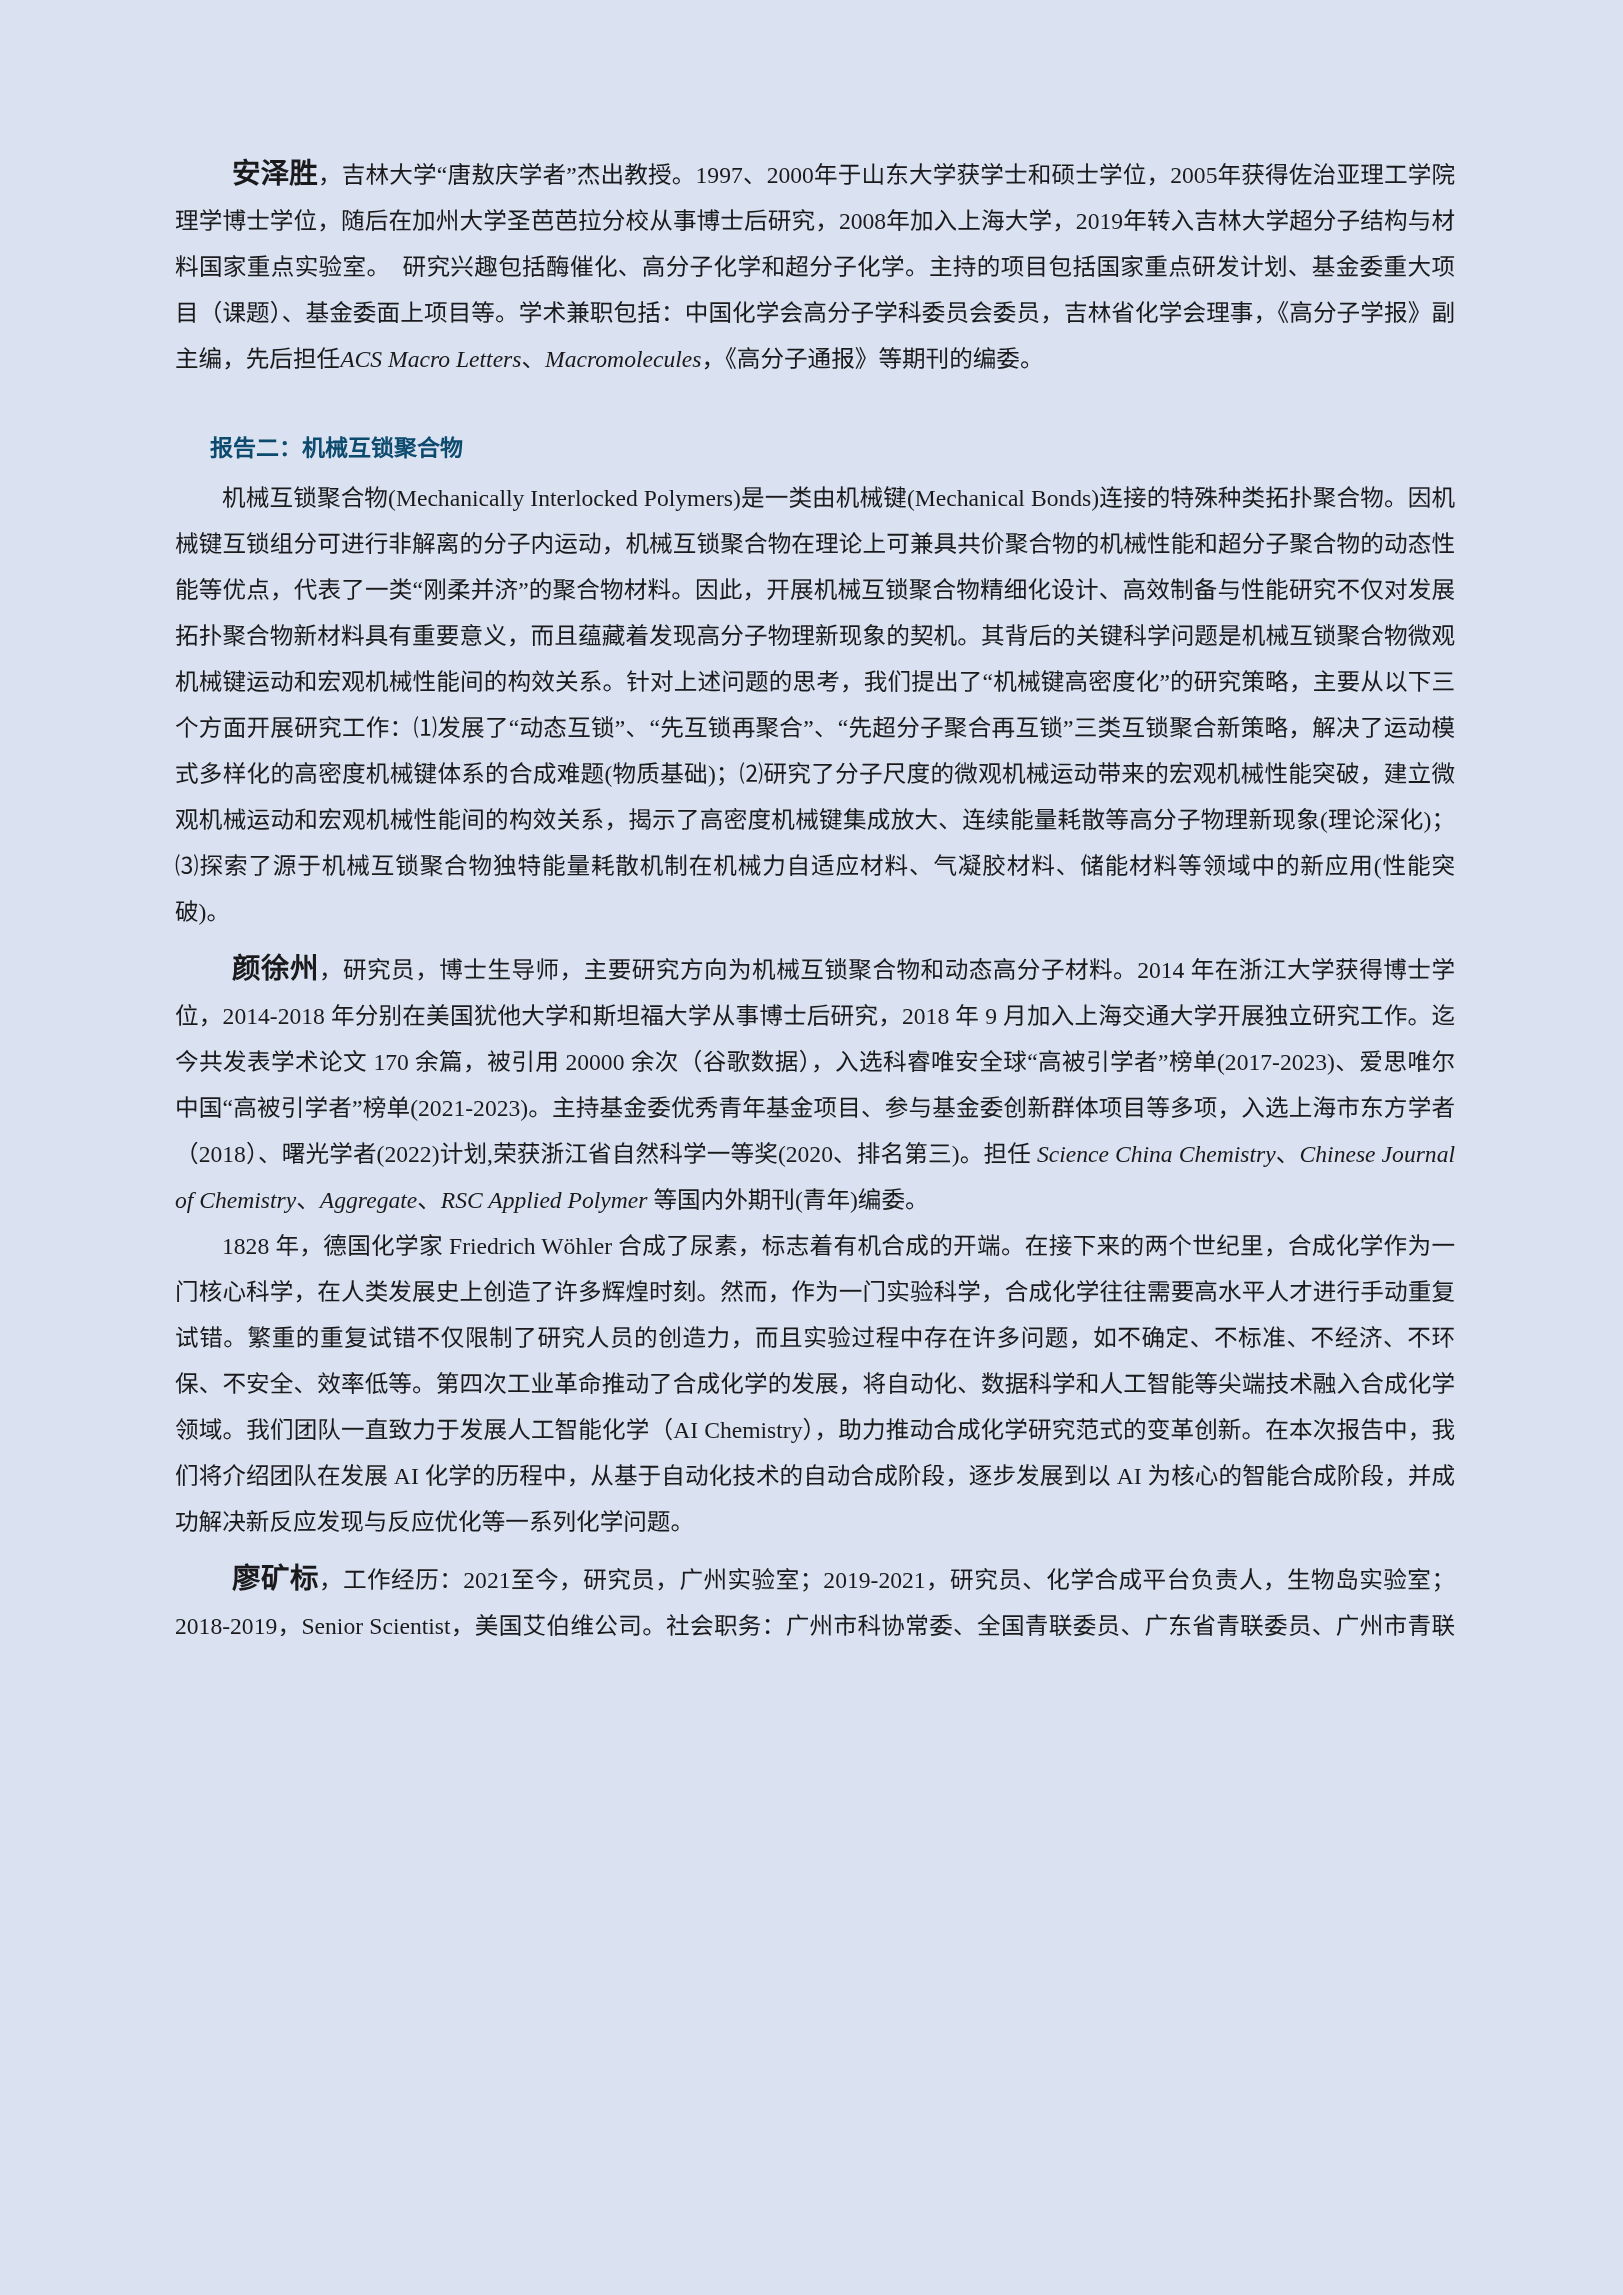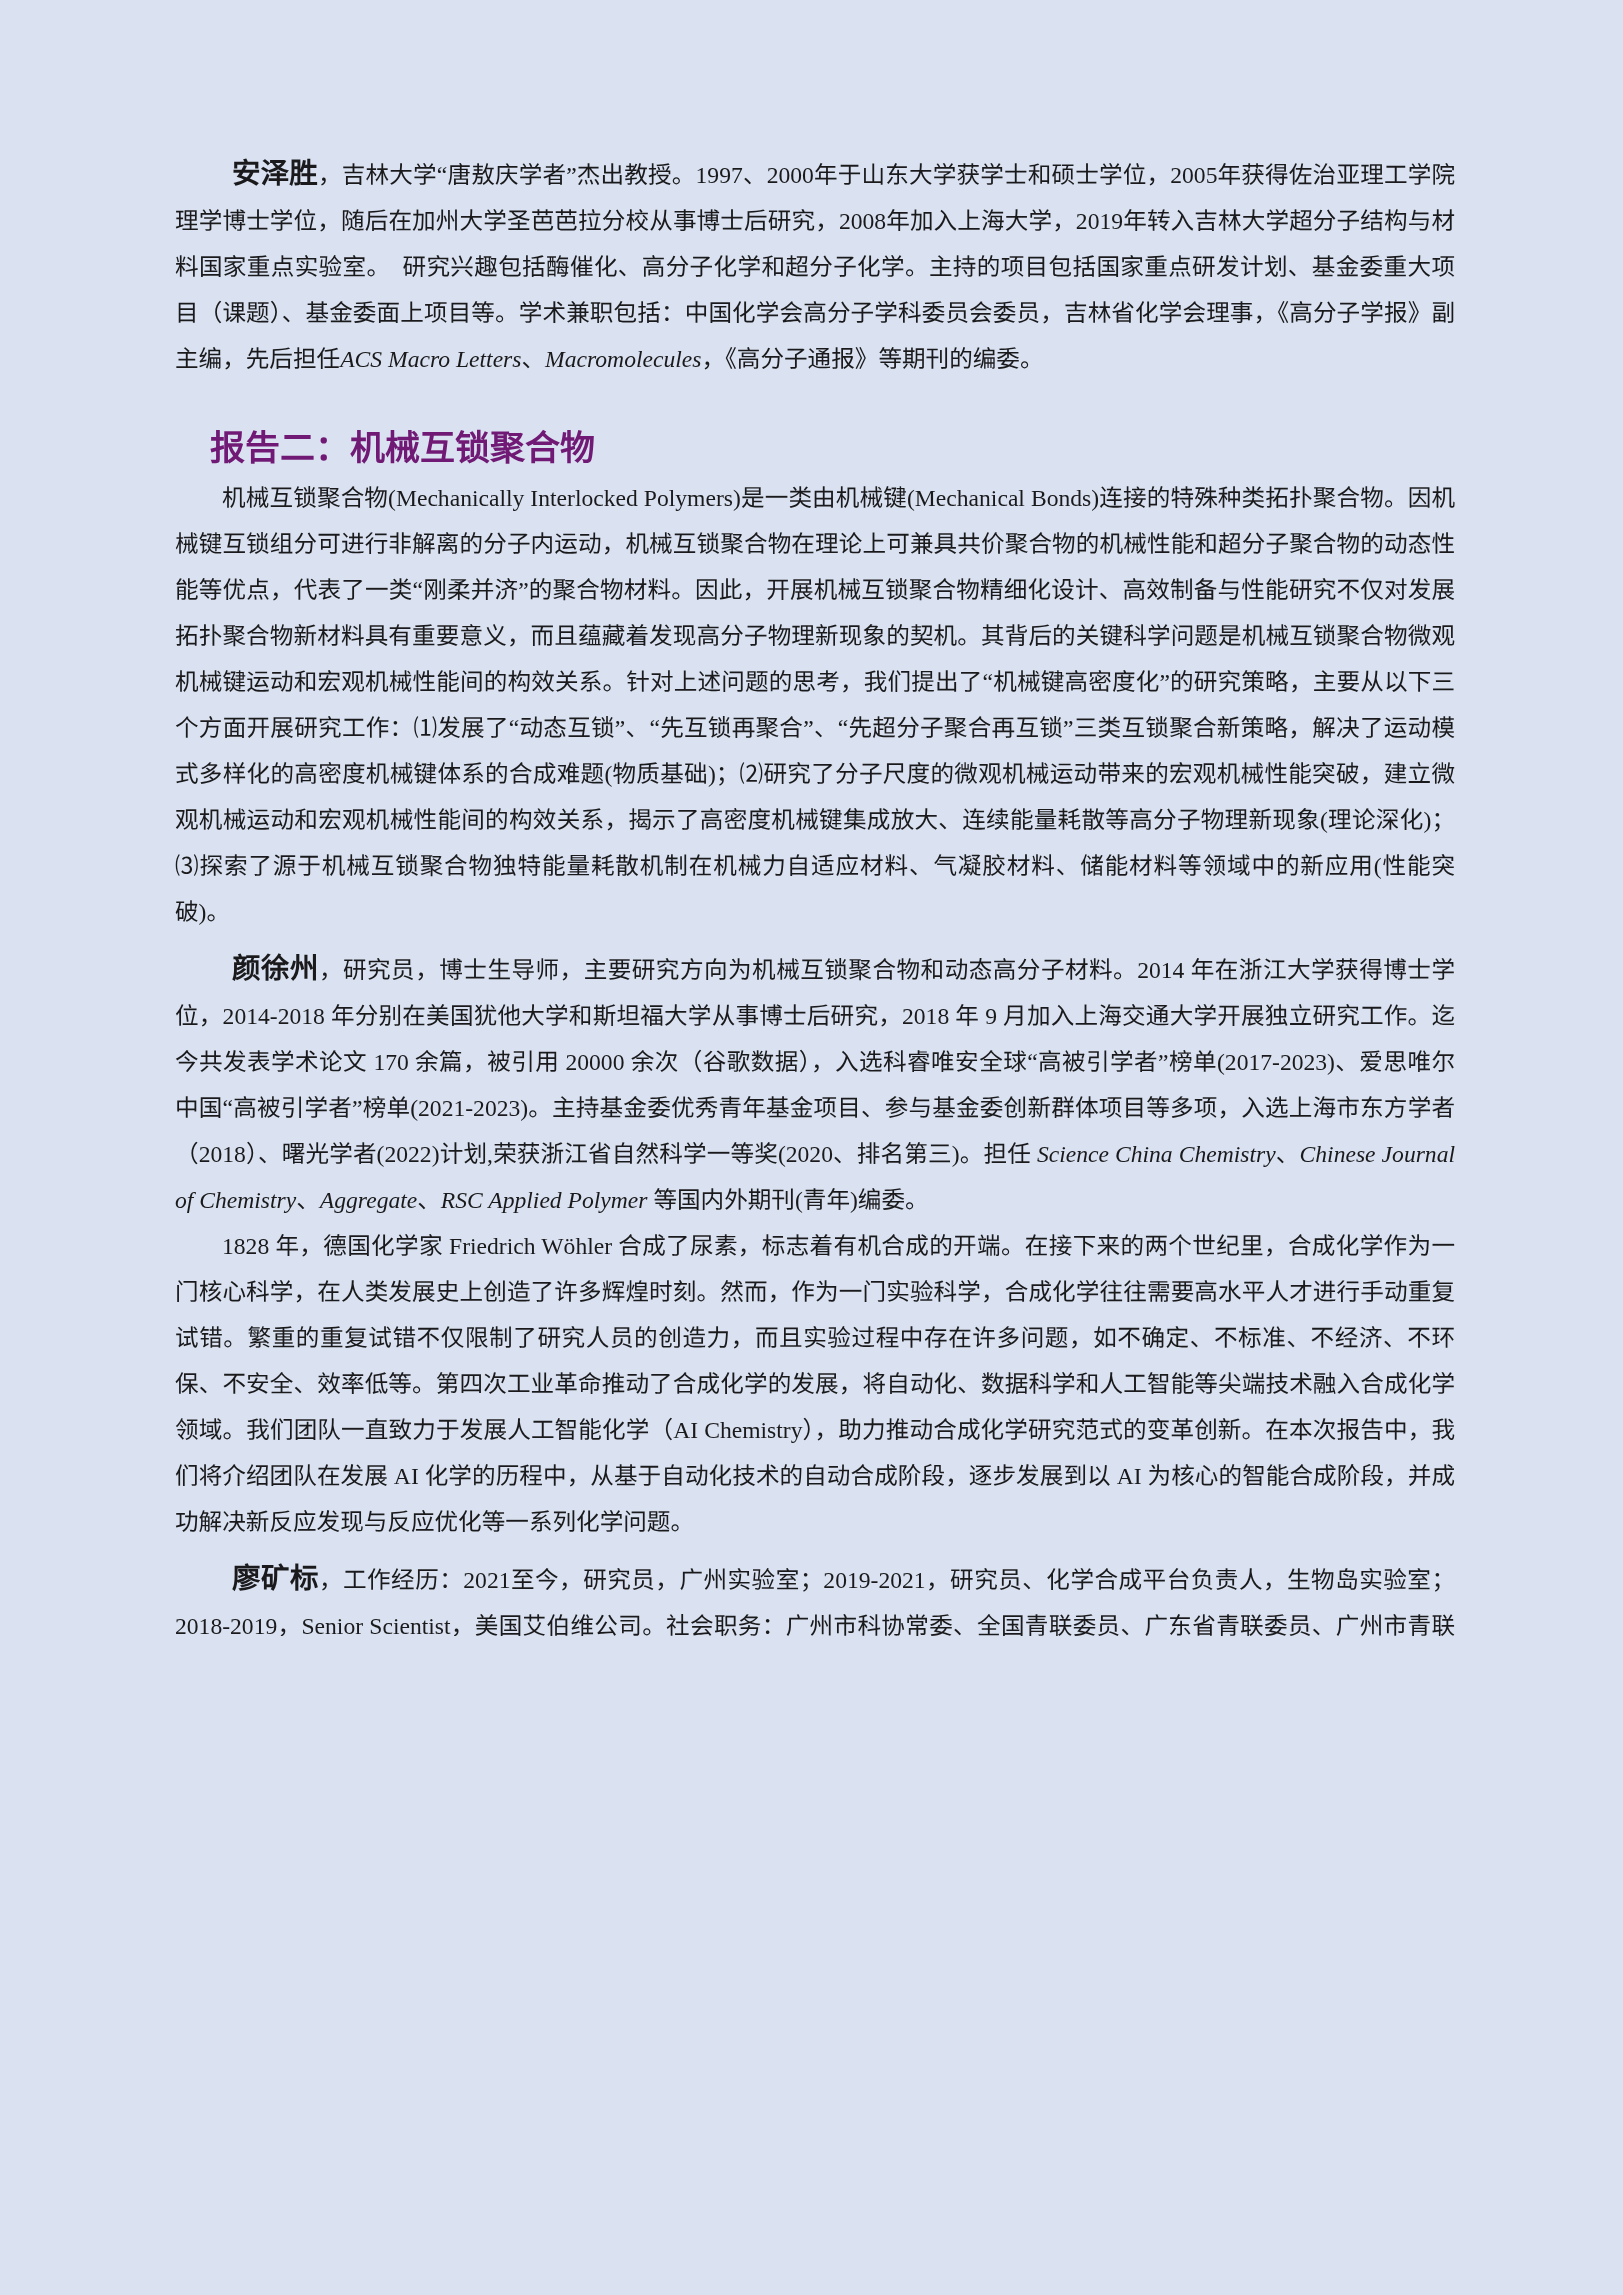--- a/index.html
+++ b/index.html
@@ -33,23 +33,23 @@
     margin-top: 11px;
   }
   .page > :first-child {
     margin-top: 0;
   }
   .heading {
     margin: 39px 0 0 0;
     padding-left: 35px;
     font-family: "Liberation Sans", "DejaVu Sans", sans-serif;
     font-weight: bold;
-    font-size: 35px;
+    font-size: 23px;
     line-height: 54px;
-    color: #701a75;
+    color: #0c4a6e;
     text-indent: 0;
   }
   .seg-normal {
     font-style: normal;
     font-weight: normal;
   }
   .seg-name {
     font-weight: bold;
     font-size: 28.5px;
   }

